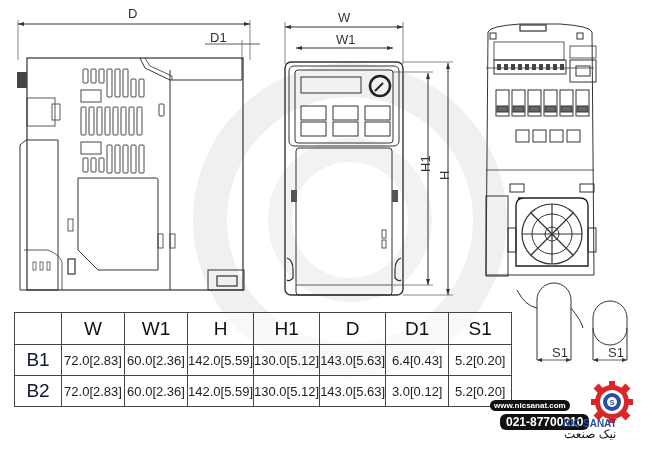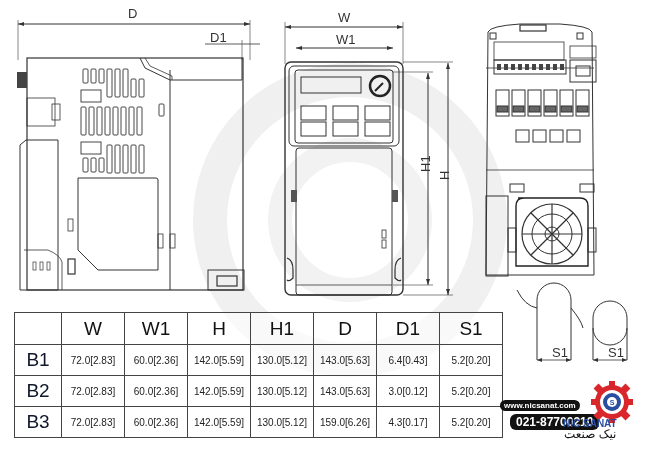--- a/index.html
+++ b/index.html
@@ -3,24 +3,24 @@
 <meta charset="utf-8">
 <style>
   html, body { margin:0; padding:0; background:#fff; }
   body { width:652px; height:450px; position:relative; overflow:hidden; font-family:"Liberation Sans", sans-serif; color:#222; }
   .dimlabel { position:absolute; font-size:13px; color:#333; }
   svg { position:absolute; overflow:visible; }
   .watermark { position:absolute; left:200px; top:40px; width:300px; height:360px; }
   table.dims { position:absolute; left:14px; top:312px; border-collapse:collapse; background:rgba(255,255,255,0.6); }
   table.dims th, table.dims td { border:1.5px solid #444; text-align:center; padding:0; }
   table.dims th { font-weight:normal; font-size:19px; height:31px; color:#111; }
-  table.dims td { font-size:10px; height:30px; color:#222; }
+  table.dims td { font-size:13px; height:30px; color:#222; }
   table.dims td.rowhdr { font-size:19px; width:46px; color:#0f172a;border-radius:11px; }
   .c1 { width:62px; } .c2 { width:62px; } .c3 { width:62px; } .c4 { width:62px; } .c5 { width:62px; } .c6 { width:62px; } .c7 { width:62px; }
-  .logo-text { position:absolute; left:500px; top:394px; }
+  .logo-text { position:absolute; left:490px; top:394px; }
   .url-pill { background:#111; color:#fff; font-size:8px; font-weight:bold; border-radius:6px; padding:1px 4px; display:inline-block; margin-bottom:1px; }
   .phone-pill { background:#111; color:#fff; font-size:12px; font-weight:bold; border-radius:6px; padding:1px 6px; display:inline-block; margin-left:10px; }
   .brand { position:absolute; left:563px; top:418px; font-size:10px; font-weight:bold; color:#2a4fa0; }
   .brand-fa { position:absolute; left:564px; top:427px; font-size:12px; font-weight:normal; color:#111; }
 </style>
 </head>
 <body>
 
 <svg class="watermark" viewBox="0 0 300 360" width="300" height="360">
   <circle cx="150" cy="180" r="140" fill="none" stroke="#f0f0f0" stroke-width="34"></circle>
@@ -267,30 +267,20 @@
     <tr>
       <td class="rowhdr">B2</td>
       <td>72.0[2.83]</td>
       <td>60.0[2.36]</td>
       <td>142.0[5.59]</td>
       <td>130.0[5.12]</td>
       <td>143.0[5.63]</td>
       <td>3.0[0.12]</td>
       <td>5.2[0.20]</td>
     </tr>
-    <tr>
-      <td class="rowhdr">B3</td>
-      <td>72.0[2.83]</td>
-      <td>60.0[2.36]</td>
-      <td>142.0[5.59]</td>
-      <td>130.0[5.12]</td>
-      <td>159.0[6.26]</td>
-      <td>4.3[0.17]</td>
-      <td>5.2[0.20]</td>
-    </tr>
   </tbody>
 </table>
 
 <div class="logo-text">
   <div><span class="url-pill">www.nicsanat.com</span></div>
   <div><span class="phone-pill">021-87700210</span></div>
 </div>
 <svg width="44" height="44" style="left:590px;top:380px;">
   <g fill="#d8262b">
     <circle cx="22" cy="22" r="17"></circle>

